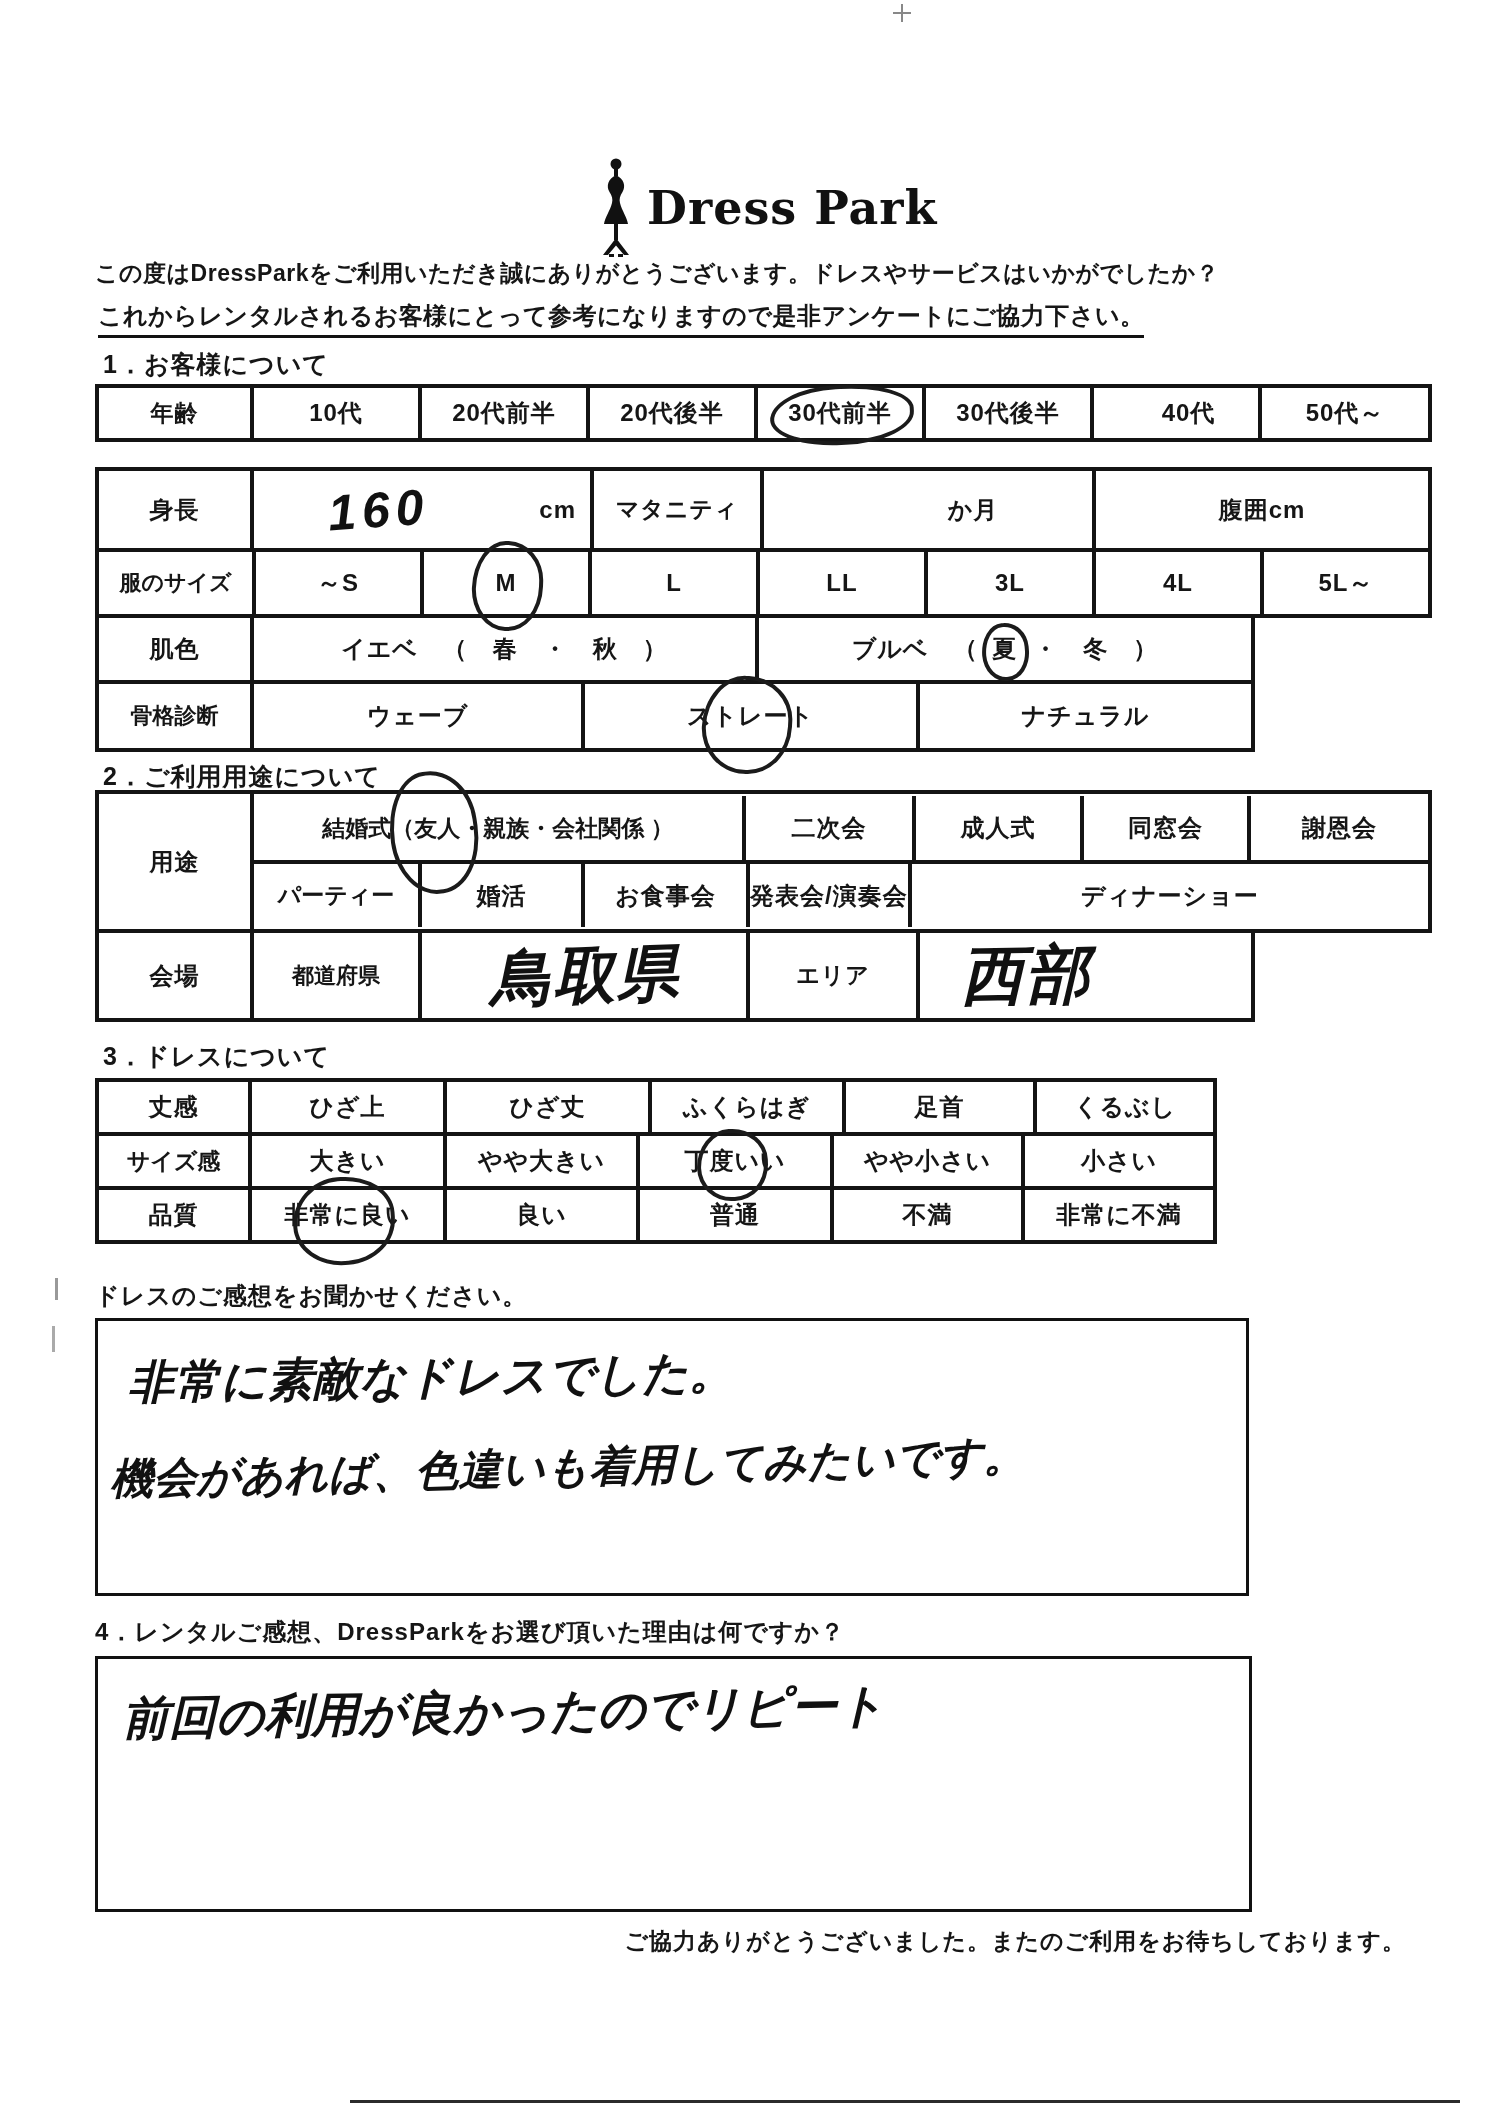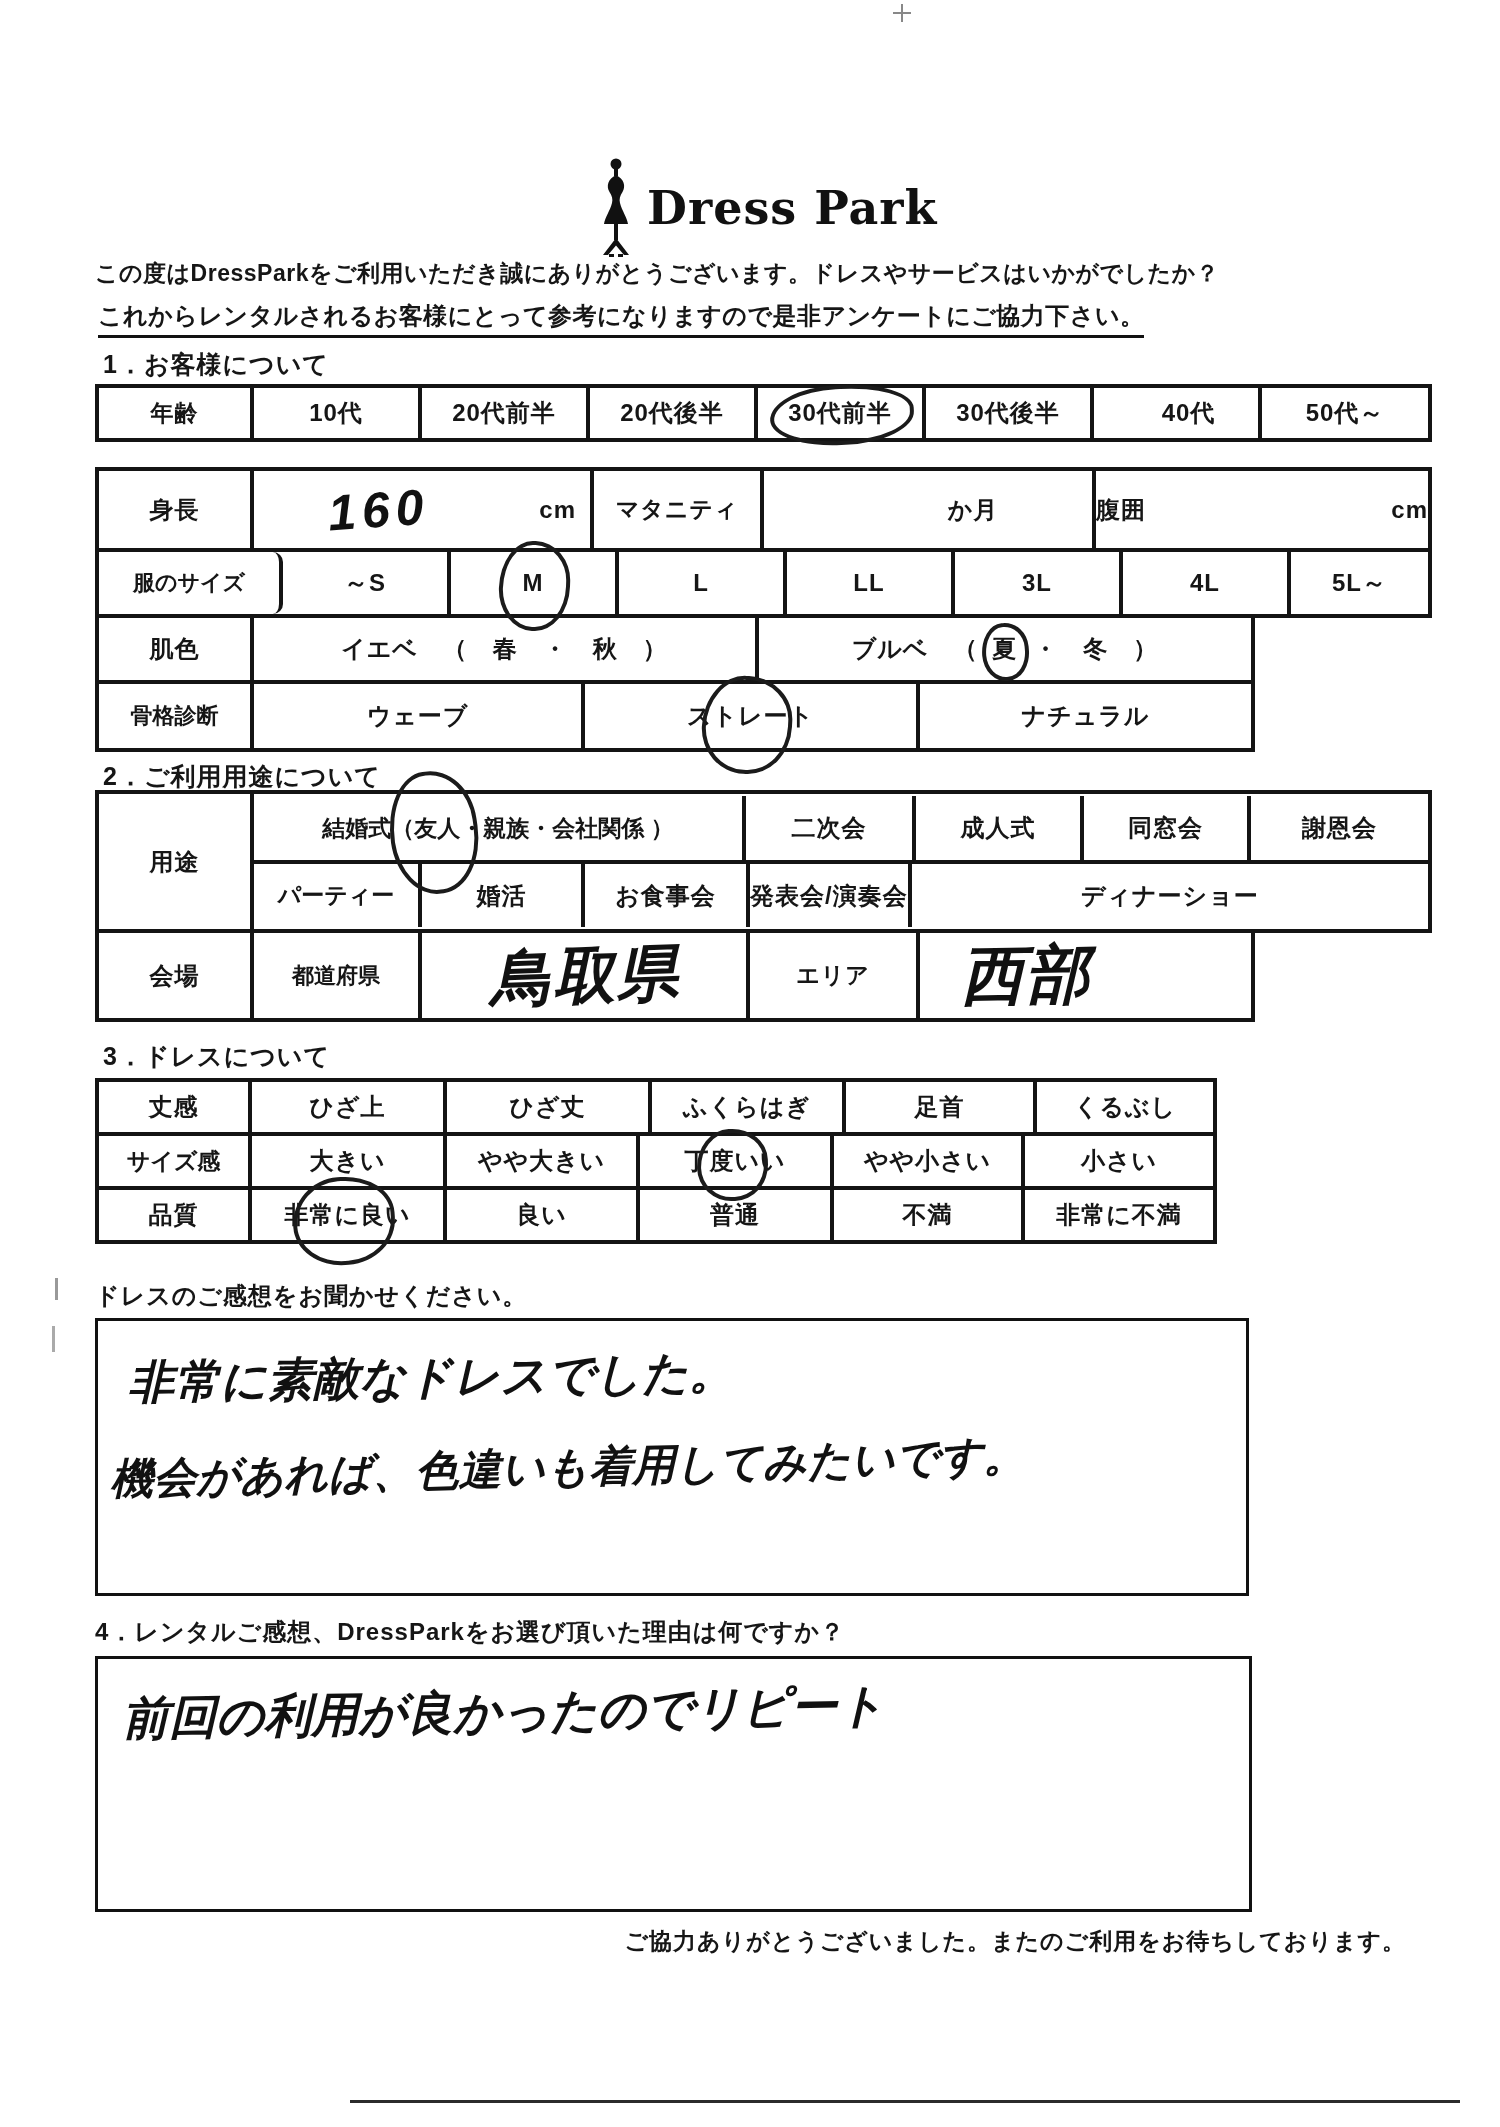--- a/index.html
+++ b/index.html
@@ -114,28 +114,28 @@
     </div>
 
     <div class="trow" style="width:1337px;height:85px;margin-top:25px;">
       <div class="cell" style="width:155px;">身長</div>
       <div class="cell" style="width:340px;justify-content:flex-start;padding:0 14px;">
         <span class="hw hw-160" style="margin-left:60px;">160</span>
         <span style="margin-left:auto;font-size:24px;">cm</span>
       </div>
       <div class="cell" style="width:170px;font-size:23px;">マタニティ</div>
       <div class="cell" style="width:332px;justify-content:center;padding-left:90px;">か月</div>
-      <div class="cell" style="justify-content:space-between;">
+      <div class="cell" style="justify-content:center;">
         <span>腹囲</span>
         <span>cm</span>
       </div>
     </div>
 
     <div class="trow" style="width:1337px;height:70px;">
-      <div class="cell" style="width:184px;font-size:22px;letter-spacing:0;border-radius:10px;">服のサイズ</div>
+      <div class="cell" style="width:157px;font-size:22px;letter-spacing:0;">服のサイズ</div>
       <div class="cell" style="width:168px;">～S</div>
       <div class="cell" style="width:168px;">
         <span class="circ c-m">M</span>
       </div>
       <div class="cell" style="width:168px;">L</div>
       <div class="cell" style="width:168px;">LL</div>
       <div class="cell" style="width:168px;">3L</div>
       <div class="cell" style="width:168px;">4L</div>
       <div class="cell">5L～</div>
     </div>

